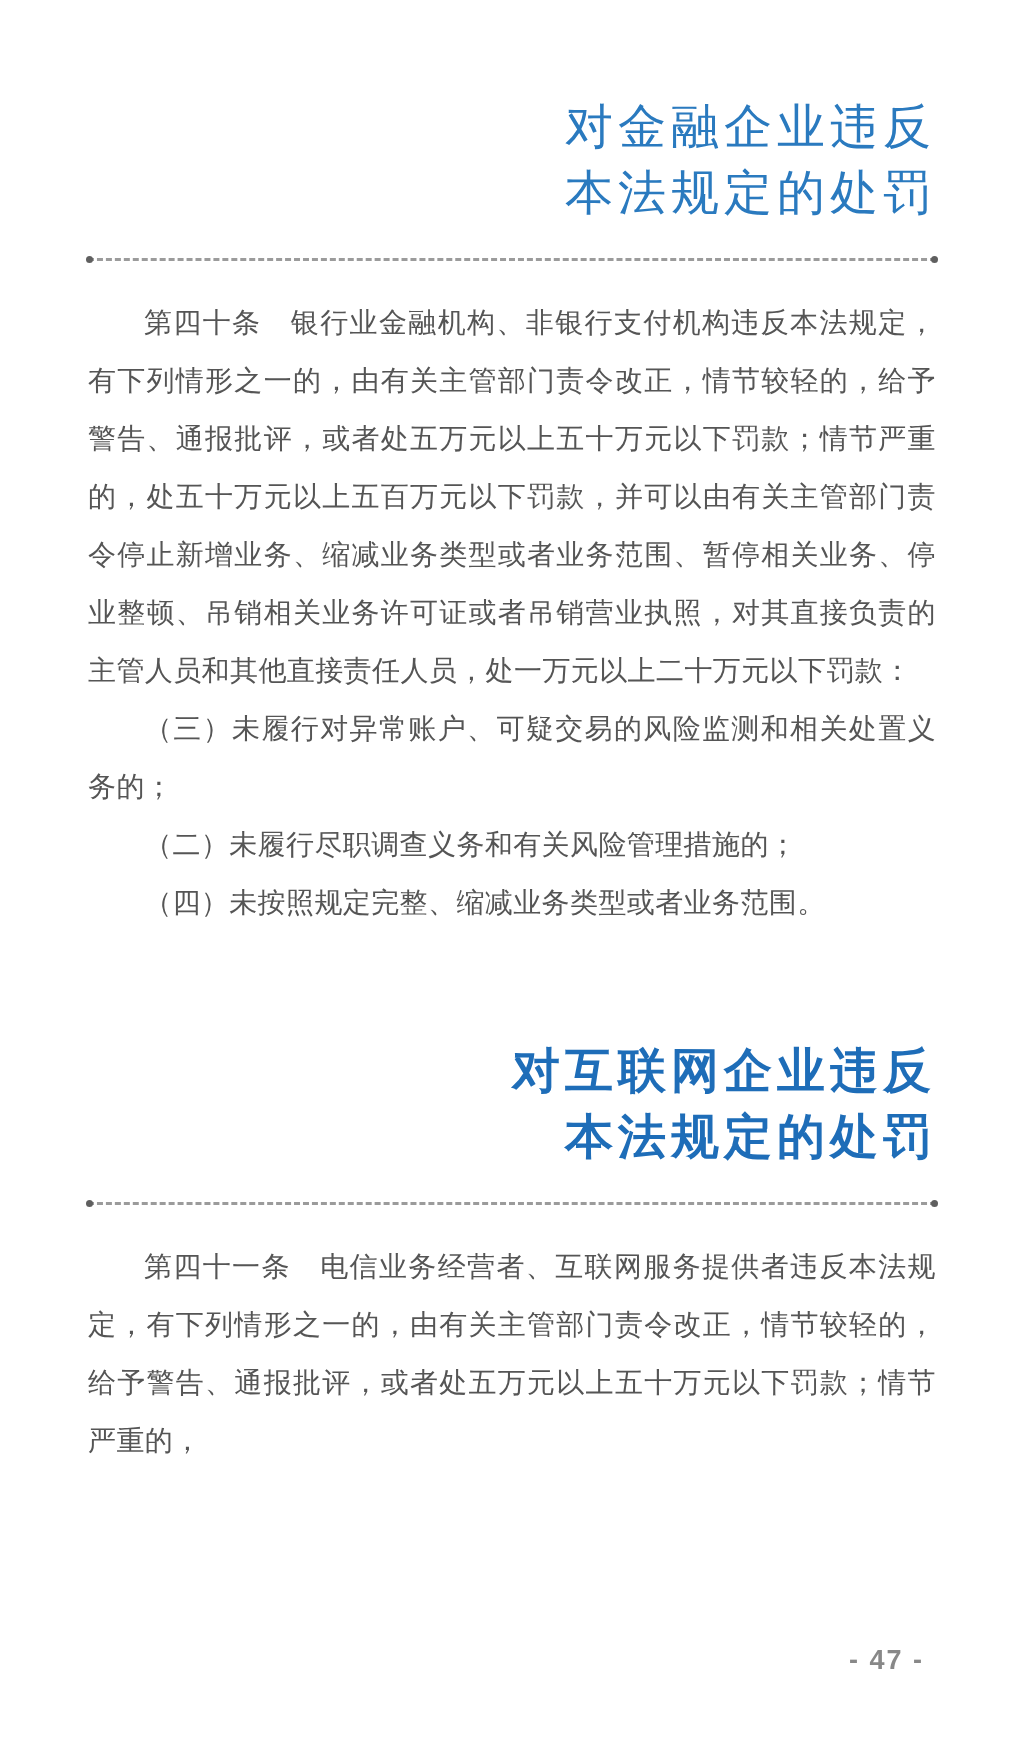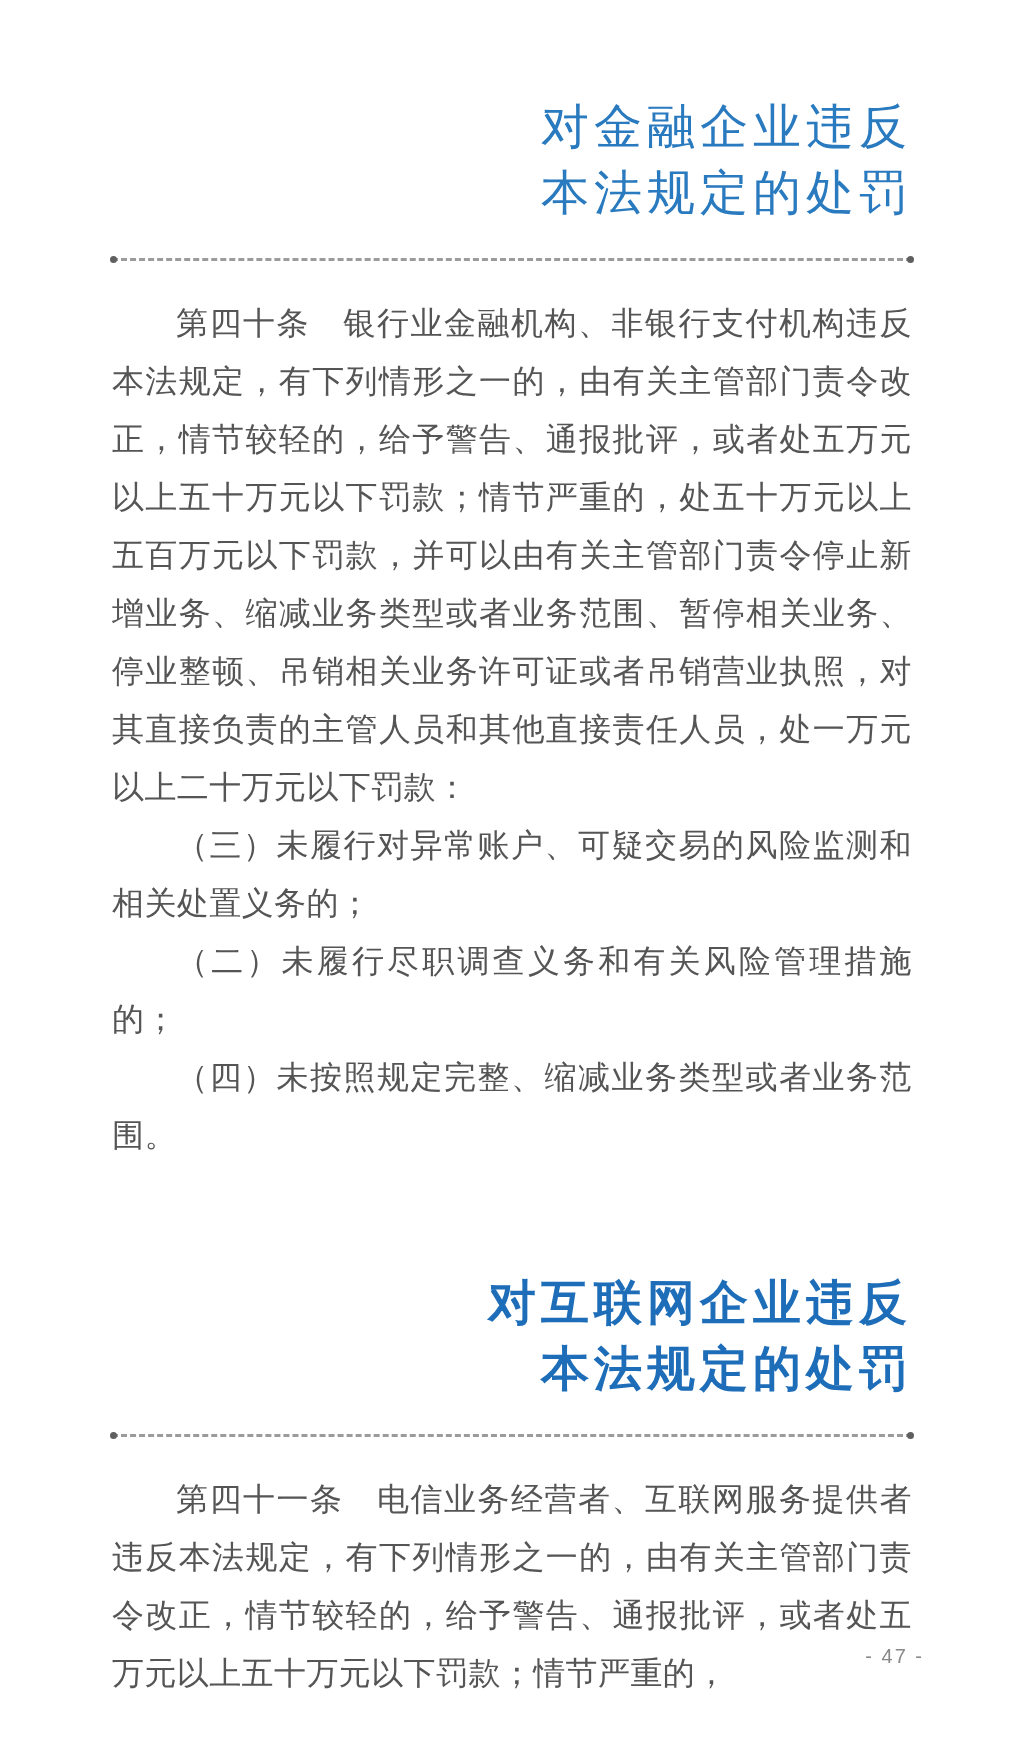--- a/index.html
+++ b/index.html
@@ -5,21 +5,21 @@
   html, body { margin: 0; padding: 0; background: #ffffff; }
   .page {
     position: relative;
     width: 1024px;
     height: 1748px;
     margin: 0 auto;
     background: #ffffff;
     overflow: hidden;
     font-family: "Liberation Sans", "DejaVu Sans", sans-serif;
   }
-  .content { padding: 0 112px; font-family: Liberation Serif, serif; }
+  .content { padding: 0 88px; font-family: Liberation Serif, serif; }
 
   .section-heading {
     text-align: right;
     color: #2a7abf;
     font-size: 48px;
     line-height: 66px;
     letter-spacing: 5px;
     font-weight: 500;
   }
   .section-heading .h-line { display: block; }
@@ -40,35 +40,36 @@
     border-radius: 50%;
     background: #5f5f5f;
   }
   .separator .dot.left  { left: -2px; }
   .separator .dot.right { right: -2px; }
 
   .body-text { margin-top: 33px; }
   .para {
     margin: 0;
     color: #555555;
-    font-size: 32px;
+    font-size: 28px;
     line-height: 58px;
     letter-spacing: 0.4px;
     text-align: justify;
     text-indent: 2em;
   }
 
   .page-number {
     position: absolute;
     top: 1645px;
     right: 100px;
     color: #888888;
-    font-size: 20px;
+    font-size: 27px;
     letter-spacing: 2px;
     white-space: pre;
+    font-weight: bold;
   }
 </style>
 </head>
 <body>
 
 <div class="page">
   <div class="content">
 
     <h1 class="section-heading first">
       <span class="h-line">对金融企业违反</span>

